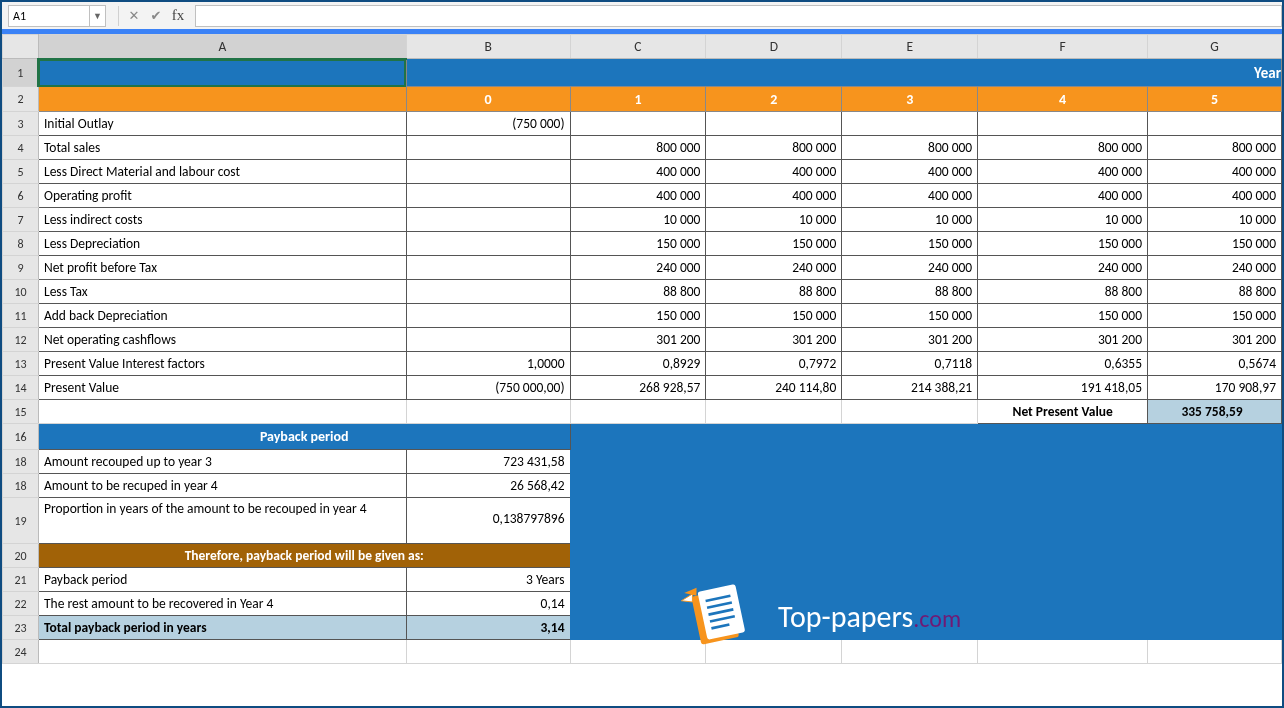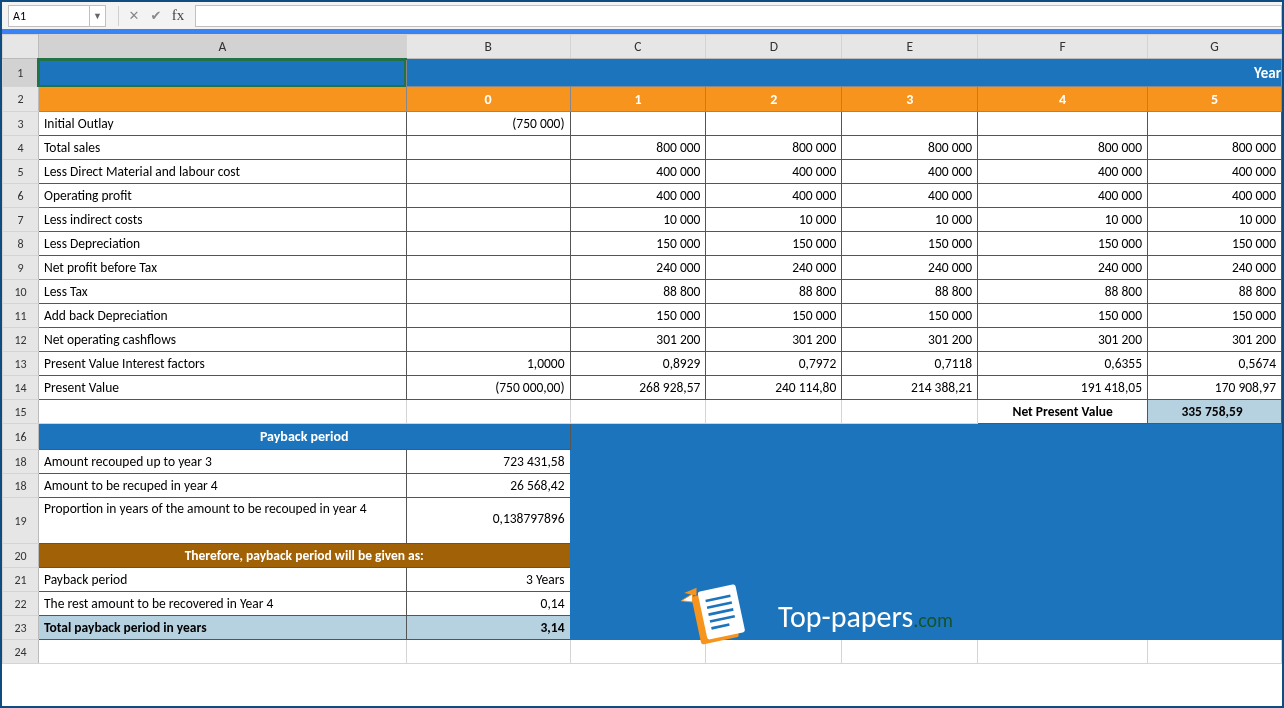--- a/index.html
+++ b/index.html
@@ -36,21 +36,21 @@
 .pb-subtitle { background: #a16207; color: #fff; font-weight: bold; text-align: center; font-size: 13.5px; border: 1px solid #555; }
 .total-row { background: #b6d1e0; font-weight: bold; border: 1px solid #555; }
 .fill-blue { background: #1c75bc; border: 1px solid #1c75bc; }
 
 .active-cell { outline: 2px solid #217346; outline-offset: -2px; position: relative; }
 
 .watermark { position: absolute; left: 672px; top: 545px; display: flex; align-items: center; gap: 12px; pointer-events: none; }
 .wm-icon svg { width: 92px; height: 70px; }
 .wm-text { color: #fff; font-size: 30px; font-weight: 300; }
 .wm-text .b { font-weight: 400; }
-.wm-text .com { color: #14532d; font-size: 20px; }
+.wm-text .com { color: #701a75; font-size: 24px; }
 
 .col-A { width: 368px; } .col-B { width: 164px; } .col-C, .col-D, .col-E { width: 136px; } .col-F { width: 170px; } .col-G { width: 134px; }
 .r1 { height: 28px; } .r2 { height: 25px; } .r16 { height: 26px; padding-left: 39px; } .r19 { height: 46px; } .r19 td { white-space: normal; line-height: 1.2; padding-top:3px; vertical-align: top; }
 </style>
 </head>
 <body>
 
 <div class="formula-bar">
   <div class="namebox">A1</div>
   <div class="namebox-dd">▼</div>

